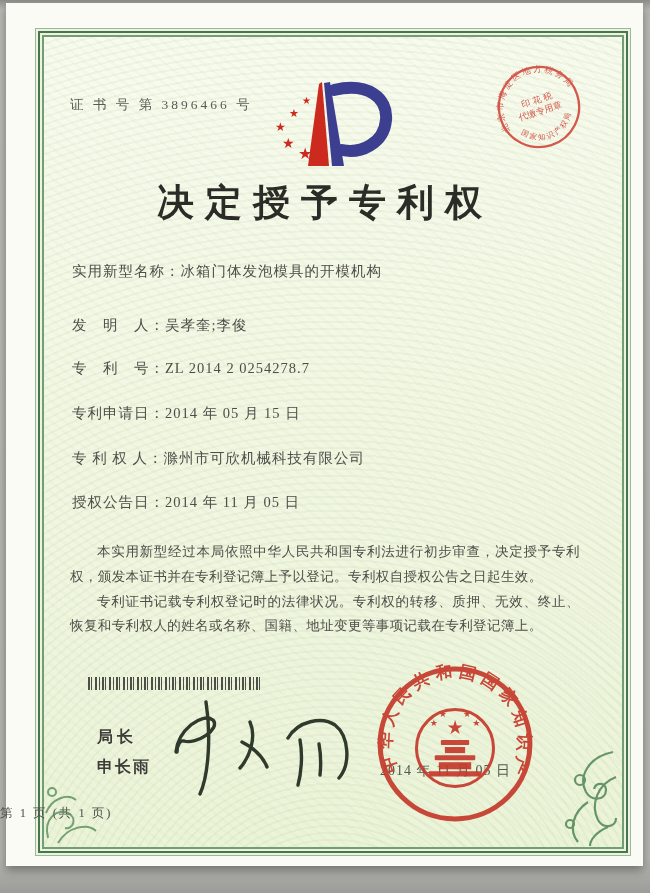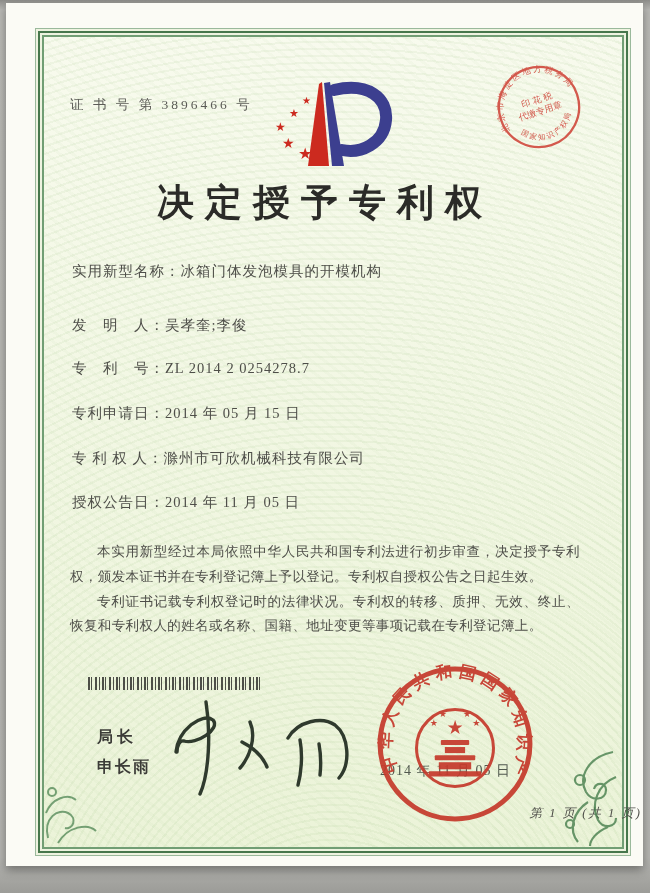--- a/index.html
+++ b/index.html
@@ -31,22 +31,22 @@
   .barcode{position:absolute;left:88px;top:677px;width:172px;height:13px;opacity:.82;
     background:repeating-linear-gradient(90deg,#2b2b28 0 2px,transparent 2px 3px,#2b2b28 3px 4px,transparent 4px 7px,#2b2b28 7px 9px,transparent 9px 11px,#2b2b28 11px 12px,transparent 12px 14px);}
   .sig-title{position:absolute;left:97px;top:727px;font-size:16px;font-weight:700;letter-spacing:4px;
     color:#3c3c38;font-family:"Liberation Sans","DejaVu Sans",sans-serif;text-align:center;}
   .sig-name{position:absolute;left:97px;top:757px;font-size:16px;font-weight:700;letter-spacing:2px;
     color:#3c3c38;font-family:Liberation Serif, serif;}
   .signature{position:absolute;left:150px;top:688px;width:230px;height:115px;}
   .seal-date{position:absolute;left:380px;top:762px;width:170px;font-size:14px;letter-spacing:1px;
     color:#51594f;z-index:3;}
   .seal{position:absolute;left:374px;top:663px;width:162px;height:162px;z-index:4;opacity:.92;}
-  .footer{position:absolute;left:0;top:805px;width:642px;text-align:right;
-    font-size:12.5px;letter-spacing:2px;color:#4f4f4a;font-style:italic;}
+  .footer{position:absolute;left:0;top:805px;width:642px;text-align:left;
+    font-size:12.5px;letter-spacing:2px;color:#4f4f4a;}
   .flourish{position:absolute;z-index:1;}
   .fl-bl{left:38px;top:768px;width:90px;height:80px;}
   .fl-br{left:528px;top:742px;width:95px;height:105px;}
 </style>
 </head>
 <body>
 
 <div class="scan">
   <div class="paper">
     <div class="frame"></div>

